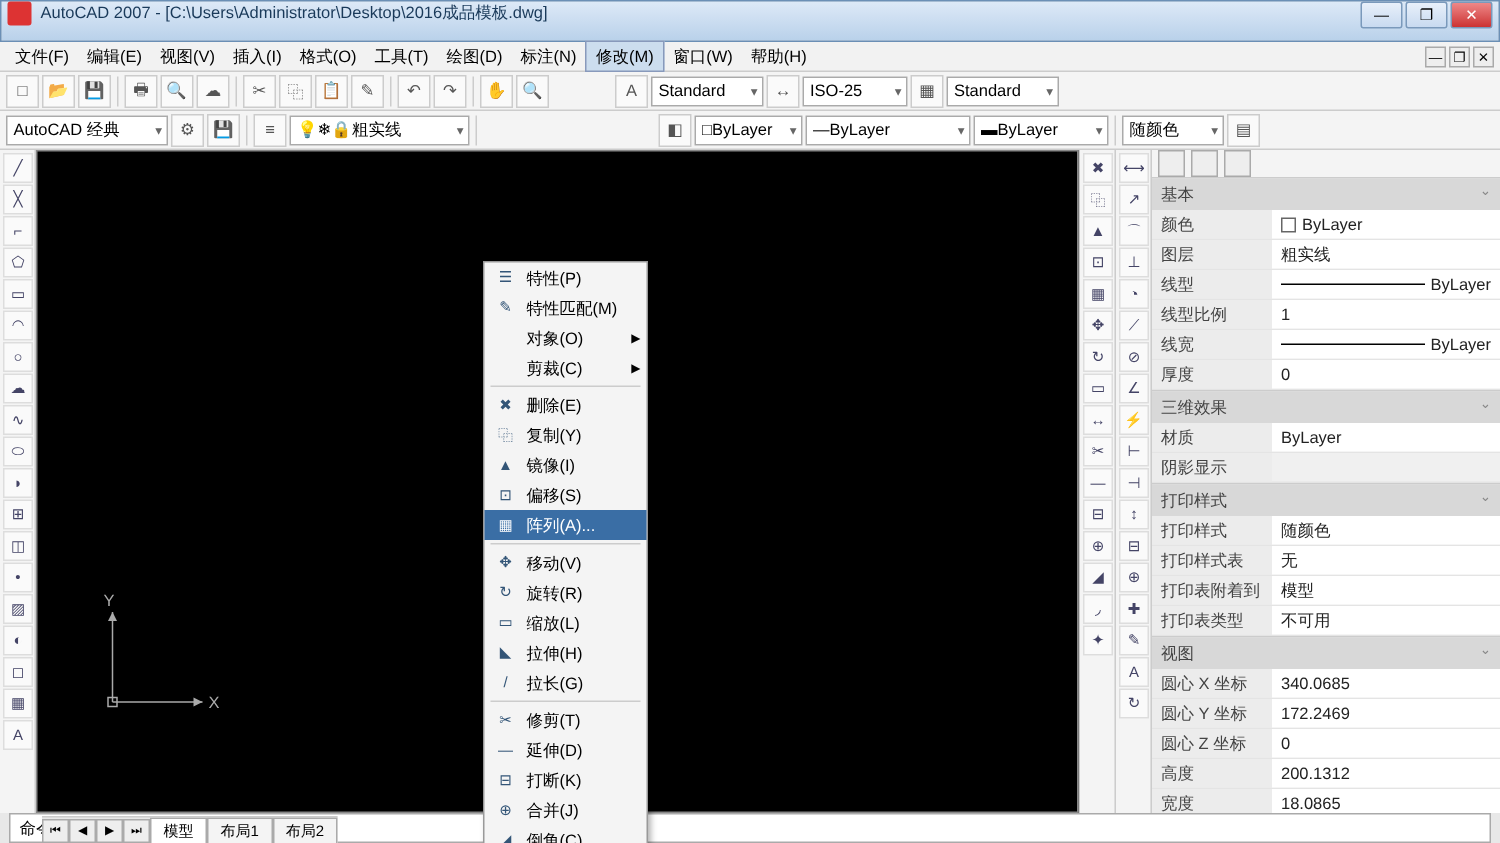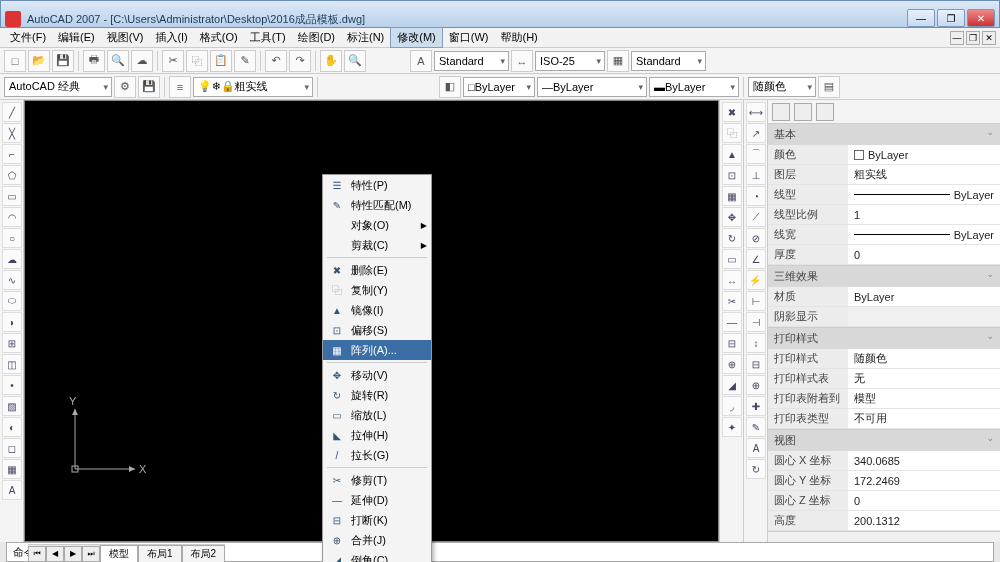--- a/index.html
+++ b/index.html
@@ -1,17 +1,17 @@
 <!DOCTYPE html>
 <html><head>
 <meta charset="utf-8">
 <style>
 *{margin:0;padding:0;box-sizing:border-box;font-family:"Microsoft YaHei",Tahoma,sans-serif;font-size:11px}
 body{background:#e8e8e8;width:1000px;height:562px;overflow:hidden;position:relative}
-.titlebar{height:28px;background:linear-gradient(#dde9f7,#b9d1ea);display:flex;align-items:flex-end;padding:0 4px;border:1px solid #6b8fb5}
+.titlebar{height:28px;background:linear-gradient(#dde9f7,#b9d1ea);display:flex;align-items:flex-start;padding:0 4px;border:1px solid #6b8fb5}
 .titlebar .icon{width:16px;height:16px;background:#d33;border-radius:2px;margin-right:6px}
 .titlebar .title{flex:1;color:#1a3a5a}
 .winbtns{display:flex;gap:2px}
 .winbtn{width:28px;height:18px;background:linear-gradient(#e8f0fa,#c8daf0);border:1px solid #7a99bb;border-radius:2px;display:flex;align-items:center;justify-content:center;font-size:10px}
 .winbtn.close{background:linear-gradient(#e88,#c33);color:#fff}
 .menubar{height:20px;background:#f2f2f2;display:flex;align-items:center;padding:0 4px;border-bottom:1px solid #ccc}
 .menubar .mi{padding:2px 6px;cursor:pointer}
 .menubar .mi.active{background:#cde;border:1px solid #89b}
 .menubar .docbtns{margin-left:auto;display:flex;gap:2px}
 .menubar .docbtns span{width:14px;height:14px;border:1px solid #aaa;background:#eee;display:flex;align-items:center;justify-content:center;font-size:9px}
@@ -310,20 +310,24 @@
             <div class="pv">172.2469</div>
           </div>
           <div class="prow">
             <div class="pk">圆心 Z 坐标</div>
             <div class="pv">0</div>
           </div>
           <div class="prow">
             <div class="pk">高度</div>
             <div class="pv">200.1312</div>
           </div>
+          <div class="prow">
+            <div class="pk">宽度</div>
+            <div class="pv">18.0865</div>
+          </div>
         </div>
       </div>
   </div>
 
   <div class="dropdown" id="dd">
       <div class="dd-item">
         <span class="ic">☰</span>
         <span>特性(P)</span>
       </div>
       <div class="dd-item">

